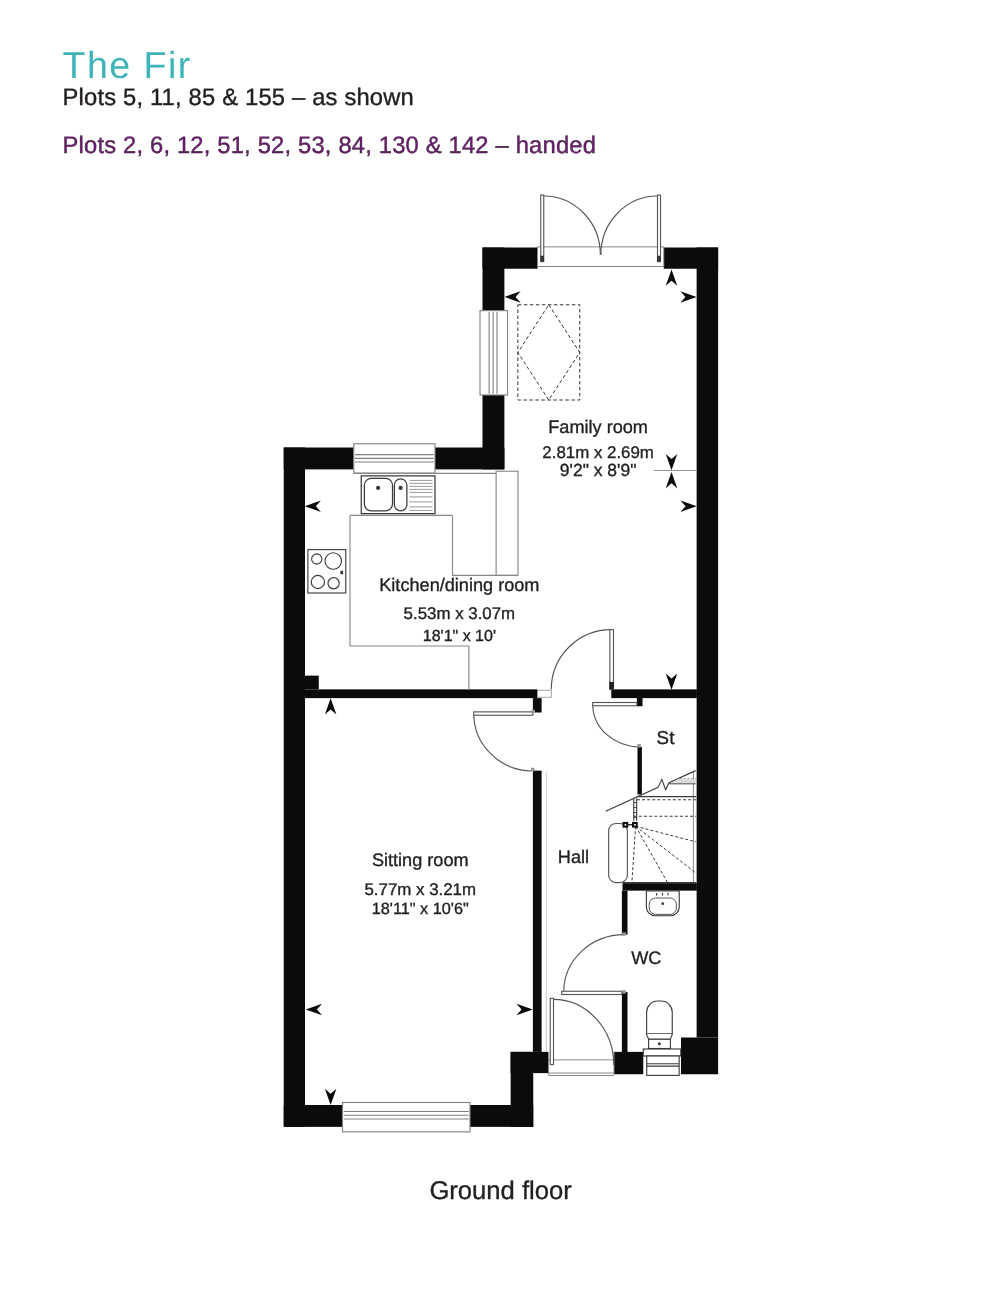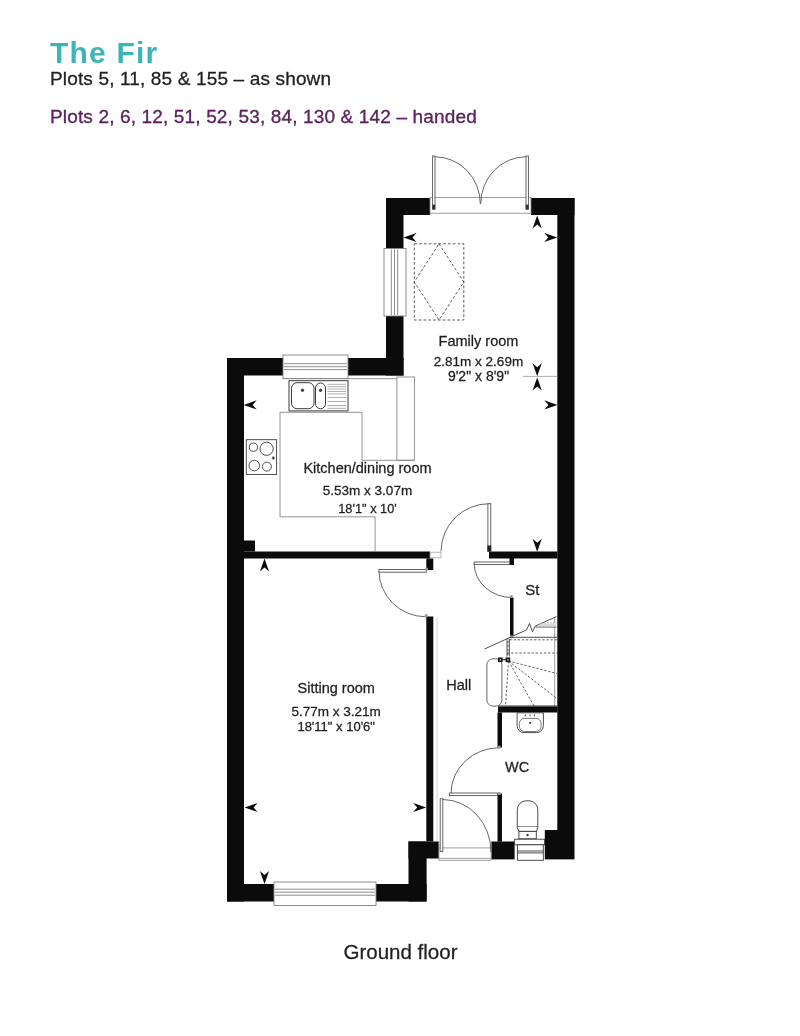--- a/index.html
+++ b/index.html
@@ -1,17 +1,17 @@
 <!DOCTYPE html>
 <html><head>
 <meta charset="utf-8">
 <style>
   html,body{margin:0;padding:0;background:#fff;width:800px;height:1036px;overflow:hidden;}
   .page{position:relative;width:800px;height:1036px;font-family:"Liberation Sans",sans-serif;}
-  .title{position:absolute;left:50px;top:36px;font-size:30px;font-weight:bold;color:#3cb4b8;letter-spacing:1.2px;}
+  .title{position:absolute;left:50px;top:36px;font-size:30px;font-weight:normal;color:#3cb4b8;letter-spacing:1.2px;}
   .plots1{position:absolute;left:50px;top:68px;font-size:19px;color:#231f20;letter-spacing:0.15px;-webkit-text-stroke:0.3px #231f20;}
   .plots2{position:absolute;left:50px;top:105.5px;font-size:19px;color:#701a75;letter-spacing:0.15px;-webkit-text-stroke:0.3px #231f20;}
   svg text{font-family:"Liberation Sans",sans-serif;fill:#231f20;stroke:#231f20;stroke-width:0.28px;}
   svg{filter:grayscale(1);}
 </style>
 </head>
 <body>
 <div class="page">
 
   <div class="title">The Fir</div>

